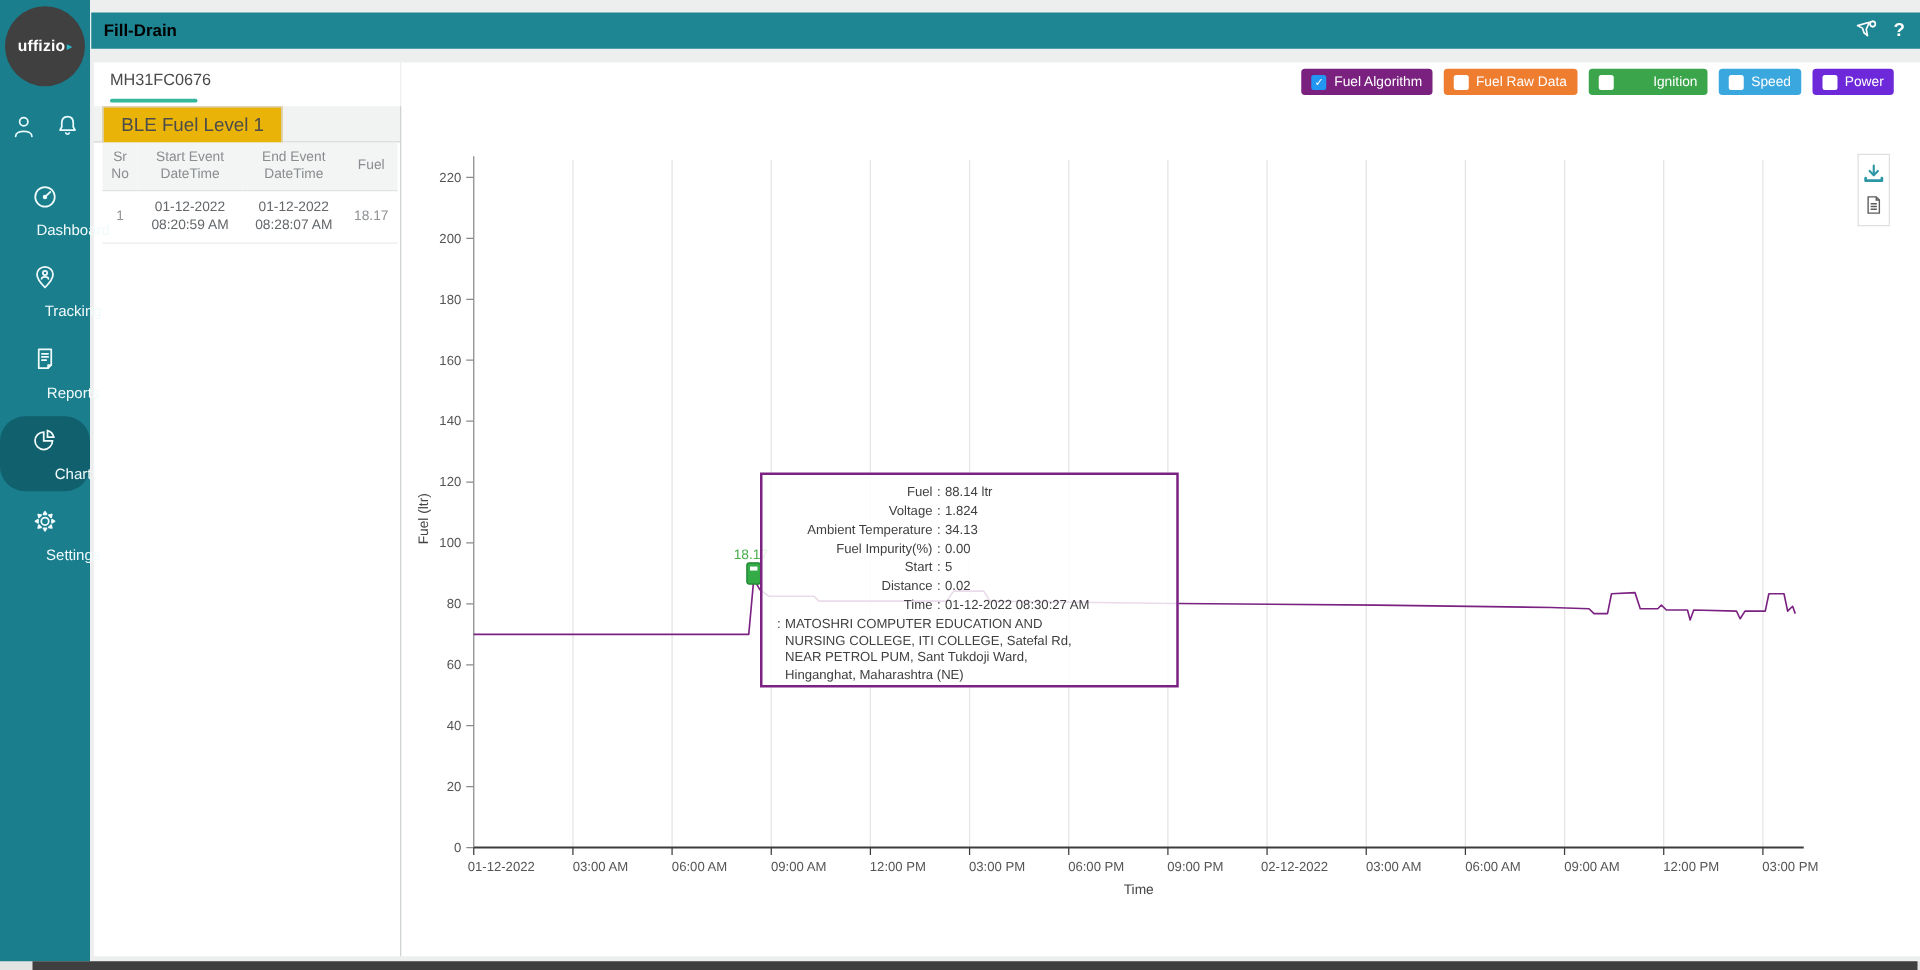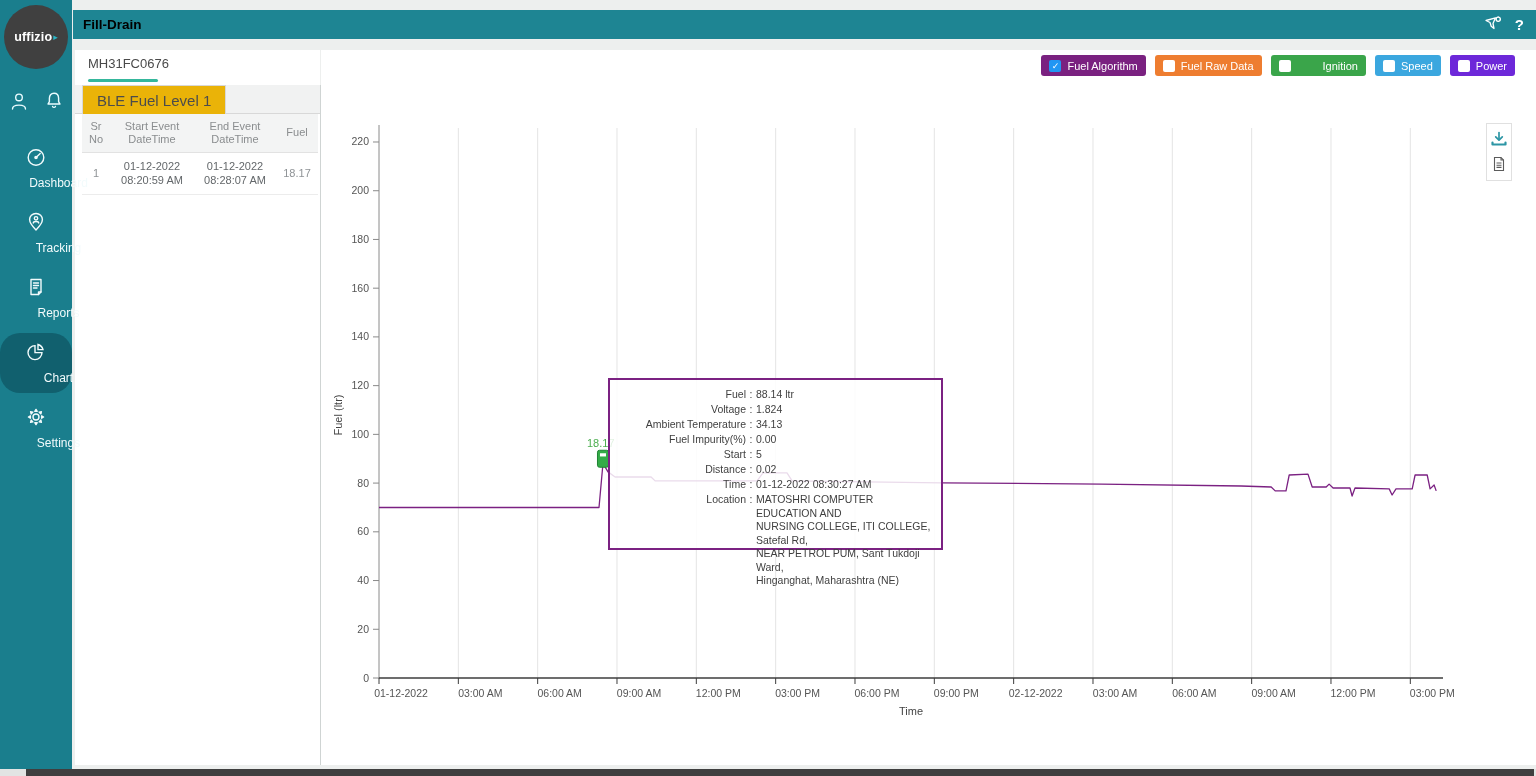--- a/index.html
+++ b/index.html
@@ -314,21 +314,20 @@
         <div class="tt-label">Distance</div>
         <div class="tt-sep">:</div>
         <div class="tt-val">0.02</div>
       </div>
       <div class="tt-row">
         <div class="tt-label">Time</div>
         <div class="tt-sep">:</div>
         <div class="tt-val">01-12-2022 08:30:27 AM</div>
       </div>
       <div class="tt-row">
-        <div class="tt-label">Location</div>
         <div class="tt-sep">:</div>
         <div class="tt-val">MATOSHRI COMPUTER EDUCATION AND
 NURSING COLLEGE, ITI COLLEGE, Satefal Rd,
 NEAR PETROL PUM, Sant Tukdoji Ward,
 Hinganghat, Maharashtra (NE)</div>
       </div>
     </div>
 
   <div class="export-box">
     <span class="eicon">

